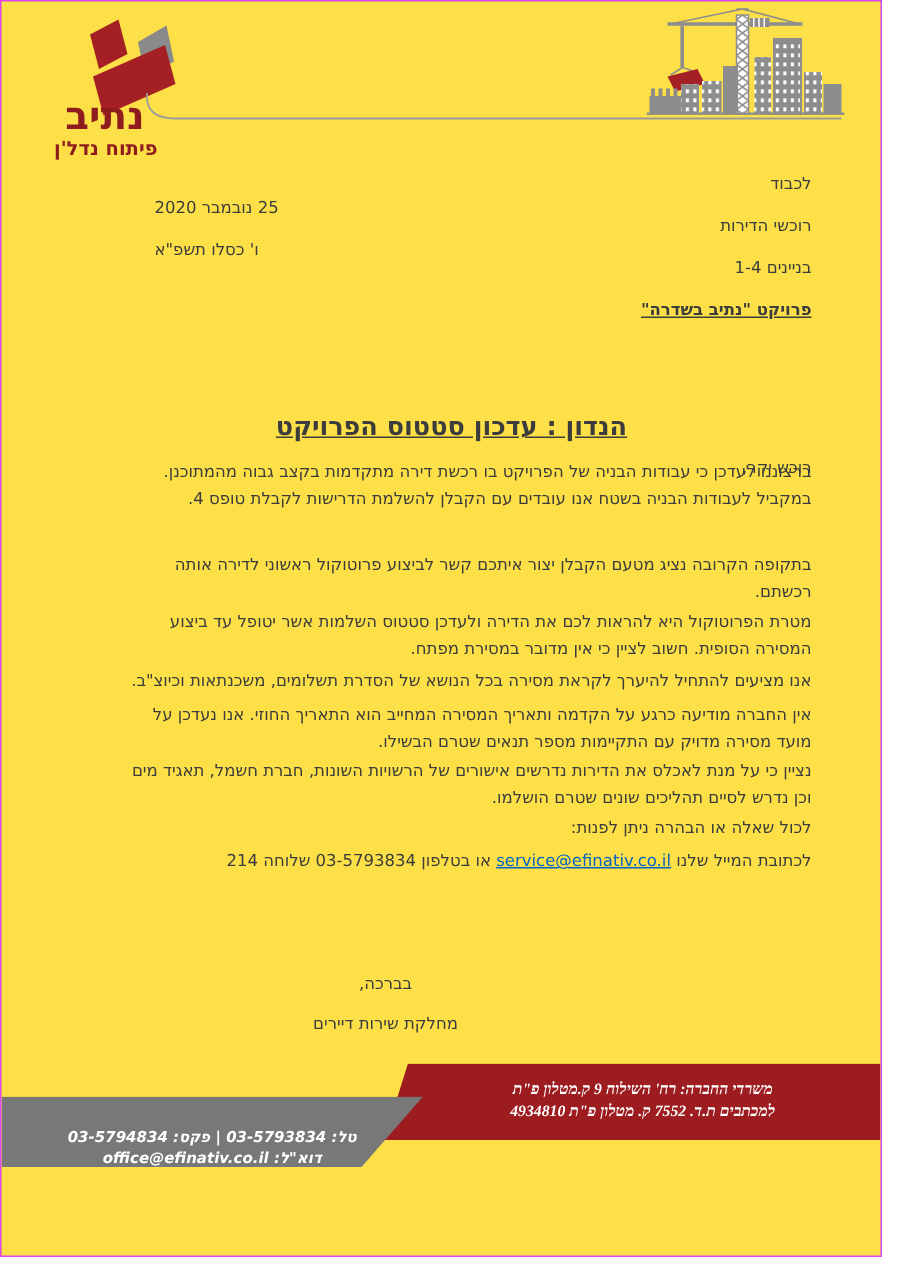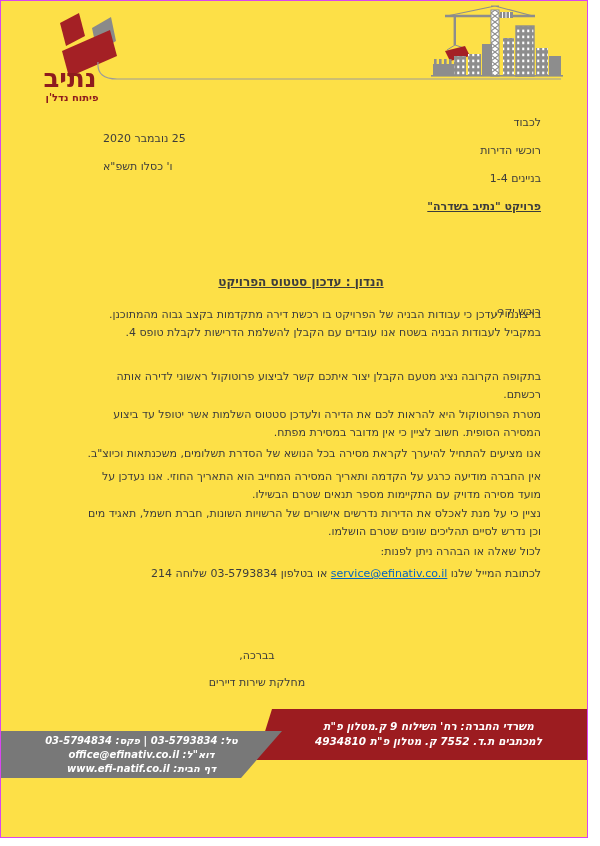--- a/index.html
+++ b/index.html
@@ -11,59 +11,59 @@
     position:absolute;left:0;top:0;width:586px;height:836px;
     border:1px solid #d946ef;background:#fde047;
   }
   
   .logo-mark{position:absolute;left:57px;top:10px;}
   .logo-name{
     position:absolute;left:38px;top:64px;width:62px;text-align:center;
     font-size:26px;font-weight:bold;color:#8e1b1e;line-height:26px;direction:rtl;
   }
   .logo-tagline{
-    position:absolute;left:38px;top:91px;width:66px;text-align:center;
-    font-size:10px;font-weight:bold;color:#8e1b1e;direction:rtl;white-space:nowrap;
+    position:absolute;left:38px;top:91px;width:66px;
+    font-size:13px;font-weight:bold;color:#8e1b1e;direction:rtl;white-space:nowrap;
   }
   .header-line{position:absolute;left:90px;top:58px;}
   .skyline{position:absolute;left:430px;top:3px;}
   
   .date-block{position:absolute;left:102px;top:124px;direction:rtl;text-align:left;font-size:11px;line-height:28px;}
   .recipient-block{position:absolute;right:46px;top:108px;direction:rtl;text-align:right;font-size:11px;line-height:28px;}
   .project-line{font-weight:bold;text-decoration:underline;}
   
   .subject{
     position:absolute;left:60px;top:274px;width:480px;text-align:center;
-    font-size:12px;font-weight:bold;text-decoration:underline;direction:rtl;
+    font-size:17px;font-weight:bold;text-decoration:underline;direction:rtl;
   }
   .para{
     position:absolute;right:46px;direction:rtl;text-align:right;
     font-size:11px;line-height:18px;white-space:pre;
   }
   .p-greet{top:302px;} .p1{top:305px;} .p2{top:367px;} .p3{top:405px;}
   .p4{top:444px;} .p5{top:467px;} .p6{top:504px;} .p7{top:542px;} .p8{top:564px;}
   a.email-link{color:#0563c1;text-decoration:underline;}
   .signature{
     position:absolute;left:156px;top:641px;width:200px;text-align:center;
     direction:rtl;font-size:11px;line-height:27px;
   }
   
   .banner{position:absolute;color:#ffffff;font-weight:bold;font-style:italic;direction:rtl;}
   .banner-red{
     left:255px;top:708px;width:331px;height:51px;background:#9c1c20;
     clip-path:polygon(16px 0,100% 0,100% 100%,0 100%);
     font-size:10.5px;line-height:15px;text-align:center;
     padding:10px 10px 0 0;box-sizing:border-box;
   }
-  .banner-red .inner{margin-left:24px;}
+  .banner-red .inner{margin-left:24px;font-family:Liberation Serif, serif;}
   .banner-gray{
     left:0;top:730px;width:281px;height:47px;background:#787878;
     clip-path:polygon(0 0,100% 0,calc(100% - 41px) 100%,0 100%);
     font-size:10px;line-height:14px;text-align:center;
-    padding-top:3px;box-sizing:border-box;
+    padding-top:21px;box-sizing:border-box;
   }
   .banner div{white-space:nowrap;}
 </style>
 </head>
 <body>
 
 <div class="page">
 
   <svg class="logo-mark" width="64" height="70" viewBox="0 0 64 70">
     <polygon points="2,12 21,2 27,25 8,35" fill="#a42025"></polygon>

